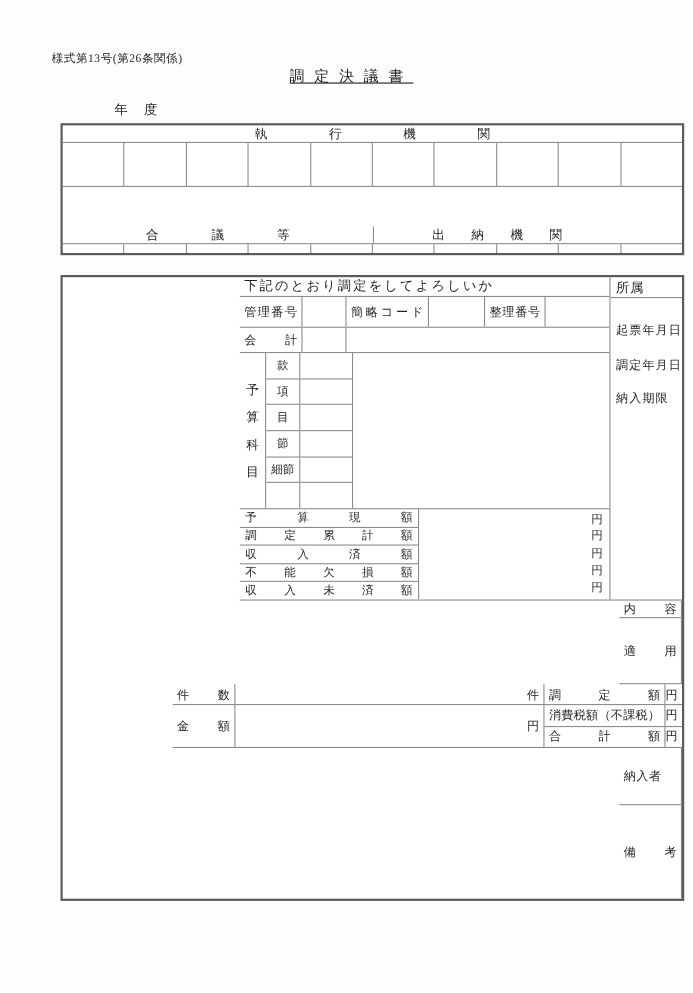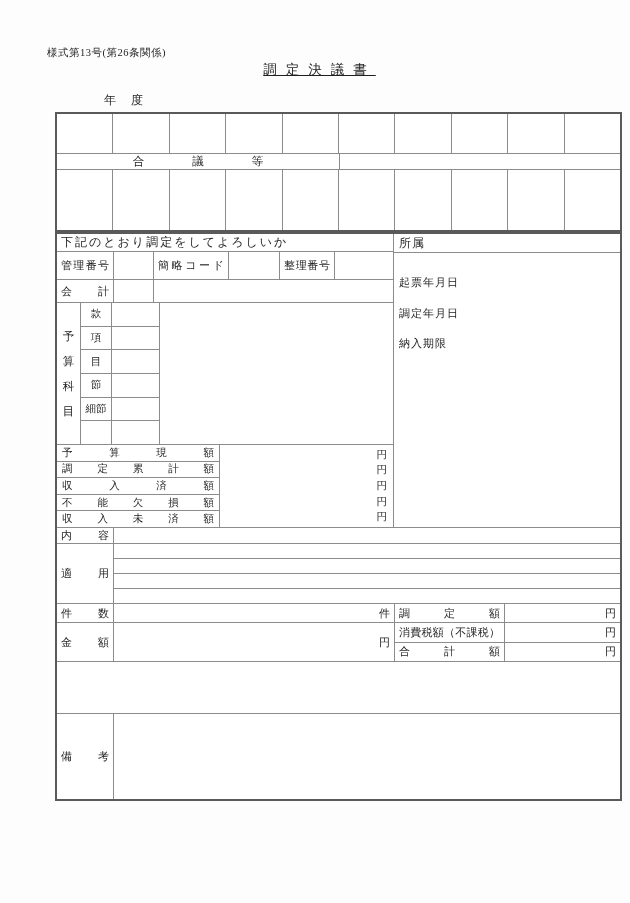--- a/index.html
+++ b/index.html
@@ -22,29 +22,29 @@
   
   .top-table{position:absolute;left:55px;top:112px;width:567px;height:120px;
     border:2px solid var(--outer);display:flex;flex-direction:column;background:#fff;}
   .tt-h{height:16px;border-bottom:1px solid var(--ln);display:flex;align-items:center;font-size:11.5px;}
   .tt-h1{justify-content:center;}
   .tt-h1 span{letter-spacing:56px;margin-right:-56px;}
   .tt-cells{height:40px;display:flex;border-bottom:1px solid var(--ln);}
   .tt-cells.last{flex:1;border-bottom:none;}
   .tt-cells .cell{flex:1;border-right:1px solid var(--ln);}
   .tt-cells .cell:last-child{border-right:none;}
-  .tt-h2{padding:0;}
+  .tt-h2{padding:0;margin-top:36px;}
   .tt-h2 .half-l{width:283px;border-right:1px solid var(--ln);display:flex;align-items:center;justify-content:center;height:100%;}
   .tt-h2 .half-l span{letter-spacing:48px;margin-right:-48px;}
   .tt-h2 .half-r{flex:1;display:flex;align-items:center;justify-content:center;height:100%;}
   .tt-h2 .half-r span{letter-spacing:24px;margin-right:32px;}
 
   
-  .main-table{position:absolute;left:55px;top:232px;width:567px;height:569px;
-    border:2px solid var(--outer);display:flex;flex-direction:column;background:#fff;font-size:11px;}
+  .main-table{position:absolute;left:55px;top:250px;width:567px;height:569px;
+    border:2px solid var(--outer);display:flex;flex-direction:column;background:#fff;font-size:11px;align-items:flex-end;}
   .upper{height:294px;border-bottom:1px solid var(--ln);display:flex;}
   .upper-left{width:337px;border-right:1px solid var(--ln);display:flex;flex-direction:column;}
   .upper-right{flex:1;display:flex;flex-direction:column;}
 
   .row-question{height:18px;border-bottom:1px solid var(--ln);display:flex;align-items:center;
     padding-left:4px;font-size:12px;letter-spacing:2px;white-space:nowrap;}
   .row-mgmt{height:28px;border-bottom:1px solid var(--ln);display:flex;}
   .row-account{height:23px;border-bottom:1px solid var(--ln);display:flex;}
   .cell{border-right:1px solid var(--ln);}
   .cell.nb{border-right:none;}
@@ -103,35 +103,41 @@
 
   <div class="form-no">様式第13号(第26条関係)</div>
 
   <div class="doc-title">
     <span>調定決議書</span>
   </div>
 
   <div class="nendo">年度</div>
 
   <div class="top-table">
+    <div class="tt-h tt-h1">
+      <span>執行機関</span>
+    </div>
     <div class="tt-cells">
       <div class="cell"></div>
       <div class="cell"></div>
       <div class="cell"></div>
       <div class="cell"></div>
       <div class="cell"></div>
       <div class="cell"></div>
       <div class="cell"></div>
       <div class="cell"></div>
       <div class="cell"></div>
       <div class="cell"></div>
     </div>
     <div class="tt-h tt-h2">
       <div class="half-l">
         <span>合議等</span>
+      </div>
+      <div class="half-r">
+        <span>出納機関</span>
       </div>
     </div>
     <div class="tt-cells last">
       <div class="cell"></div>
       <div class="cell"></div>
       <div class="cell"></div>
       <div class="cell"></div>
       <div class="cell"></div>
       <div class="cell"></div>
       <div class="cell"></div>
@@ -336,20 +342,21 @@
               <span>額</span>
             </div>
           <div class="cell nb grow unit-cell">
             <span>円</span>
           </div>
         </div>
       </div>
     </div>
 
     <div class="row-payer">
+      <div class="cell w57 lbl payer-lbl">納入者</div>
       <div class="cell nb grow"></div>
     </div>
 
     <div class="row-remarks">
       <div class="cell w57 jchars">
           <span>備</span>
           <span>考</span>
         </div>
       <div class="cell nb grow"></div>
     </div>

